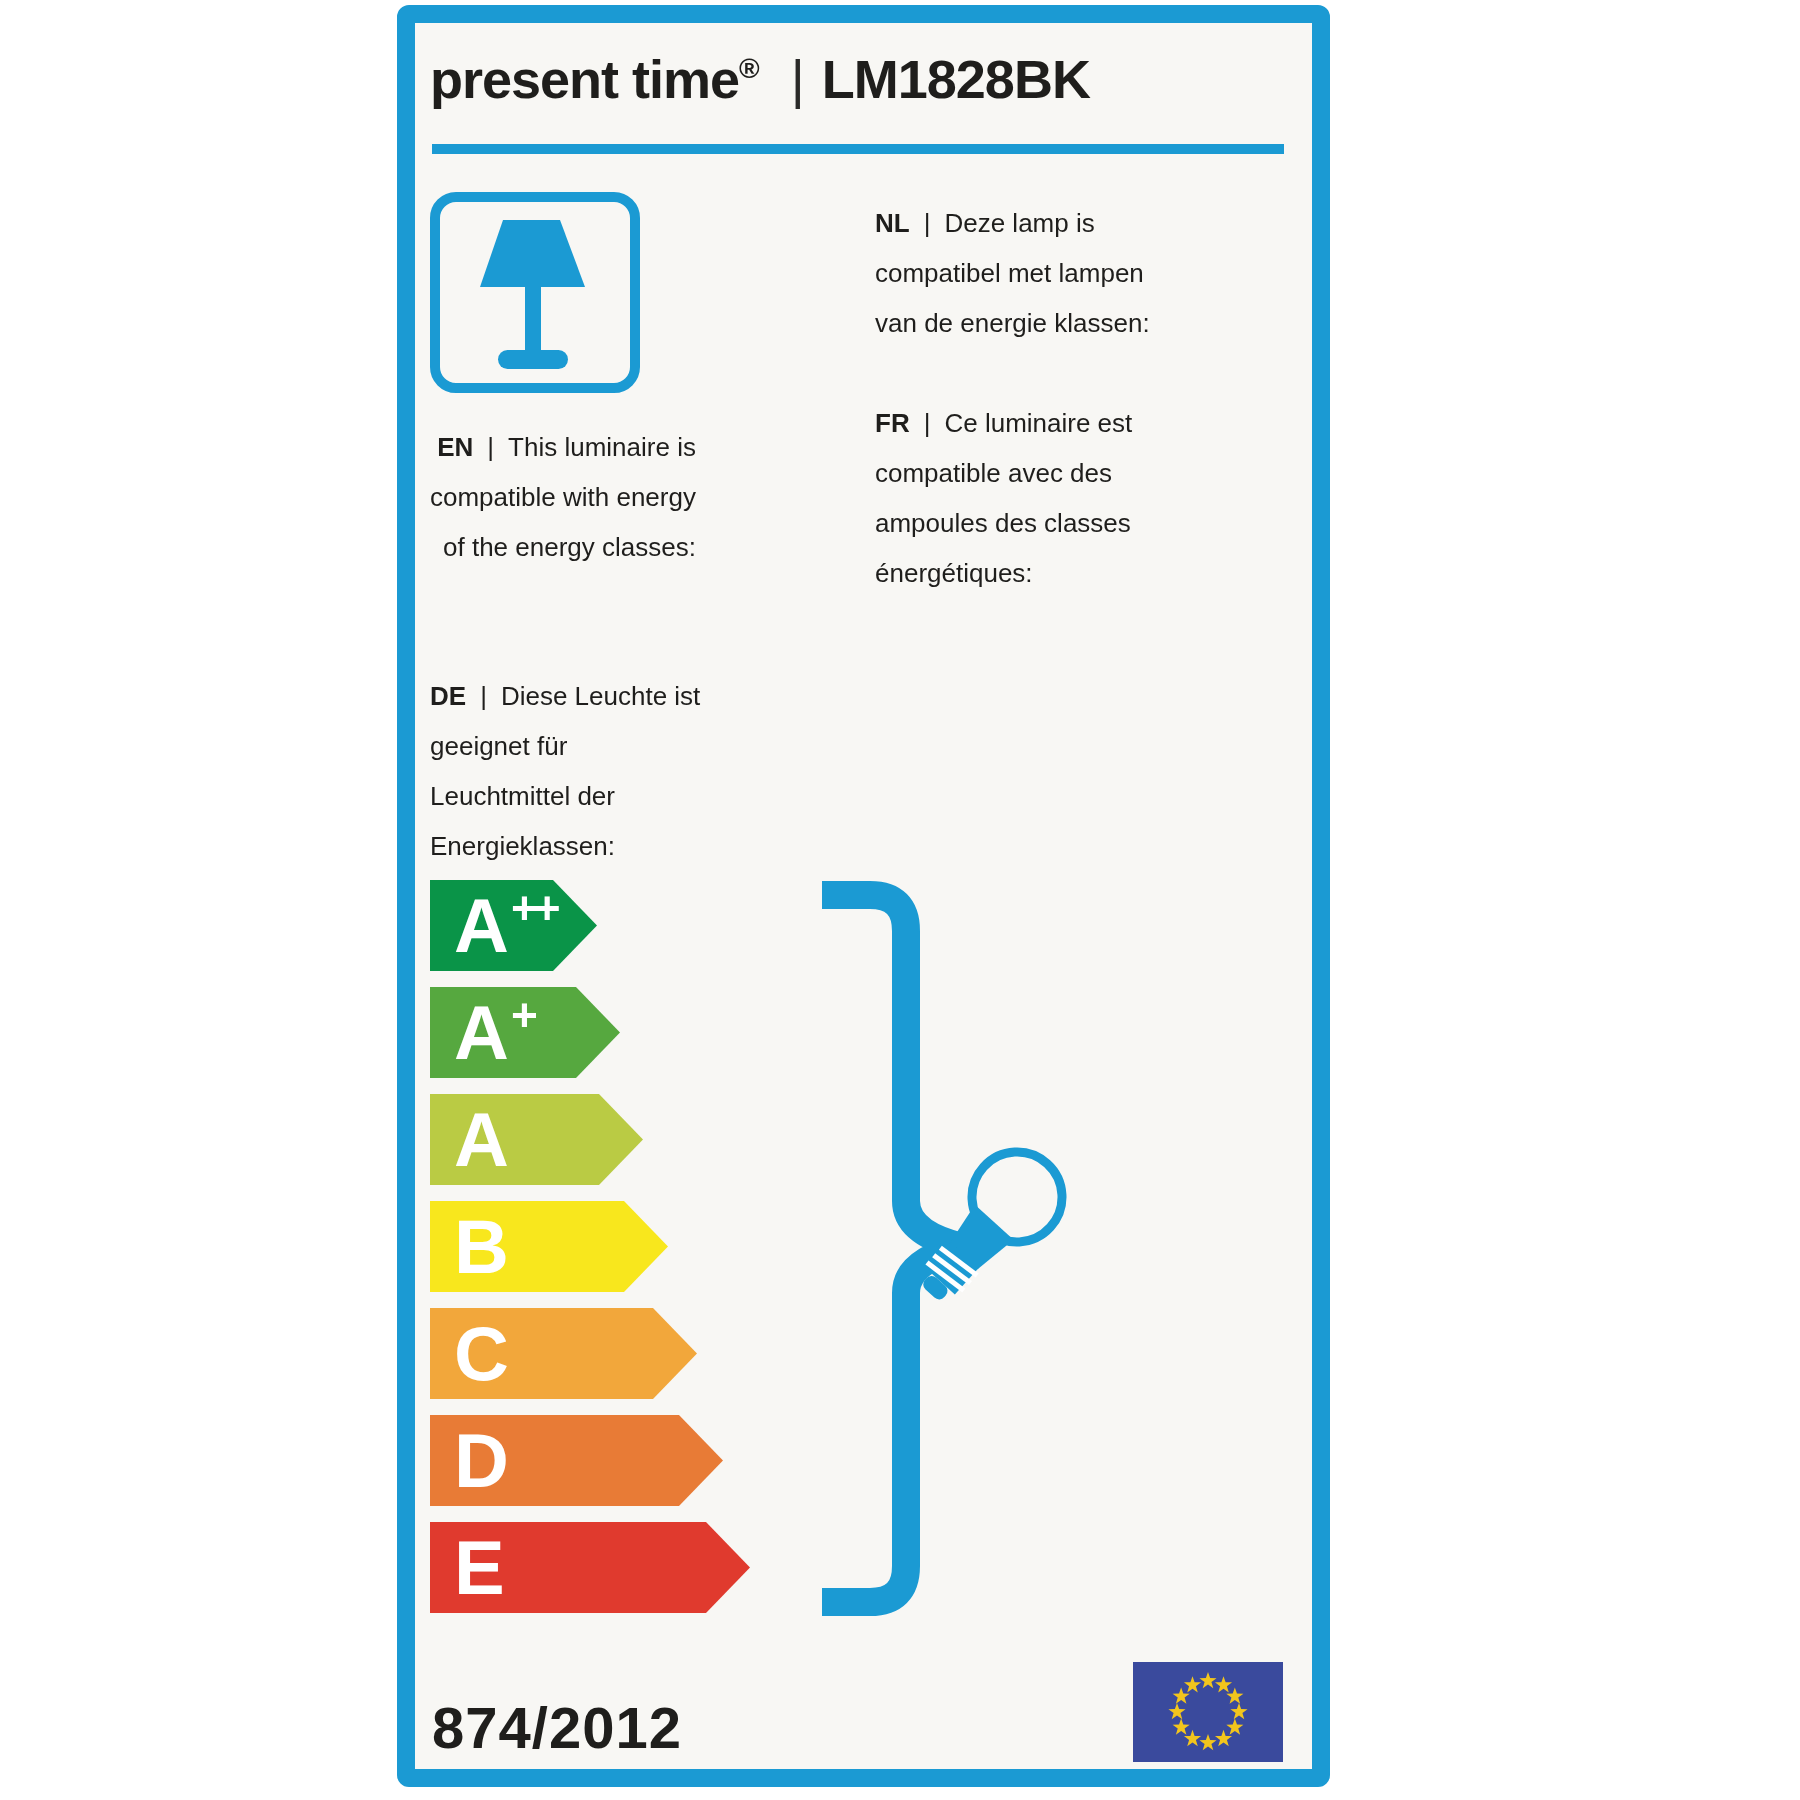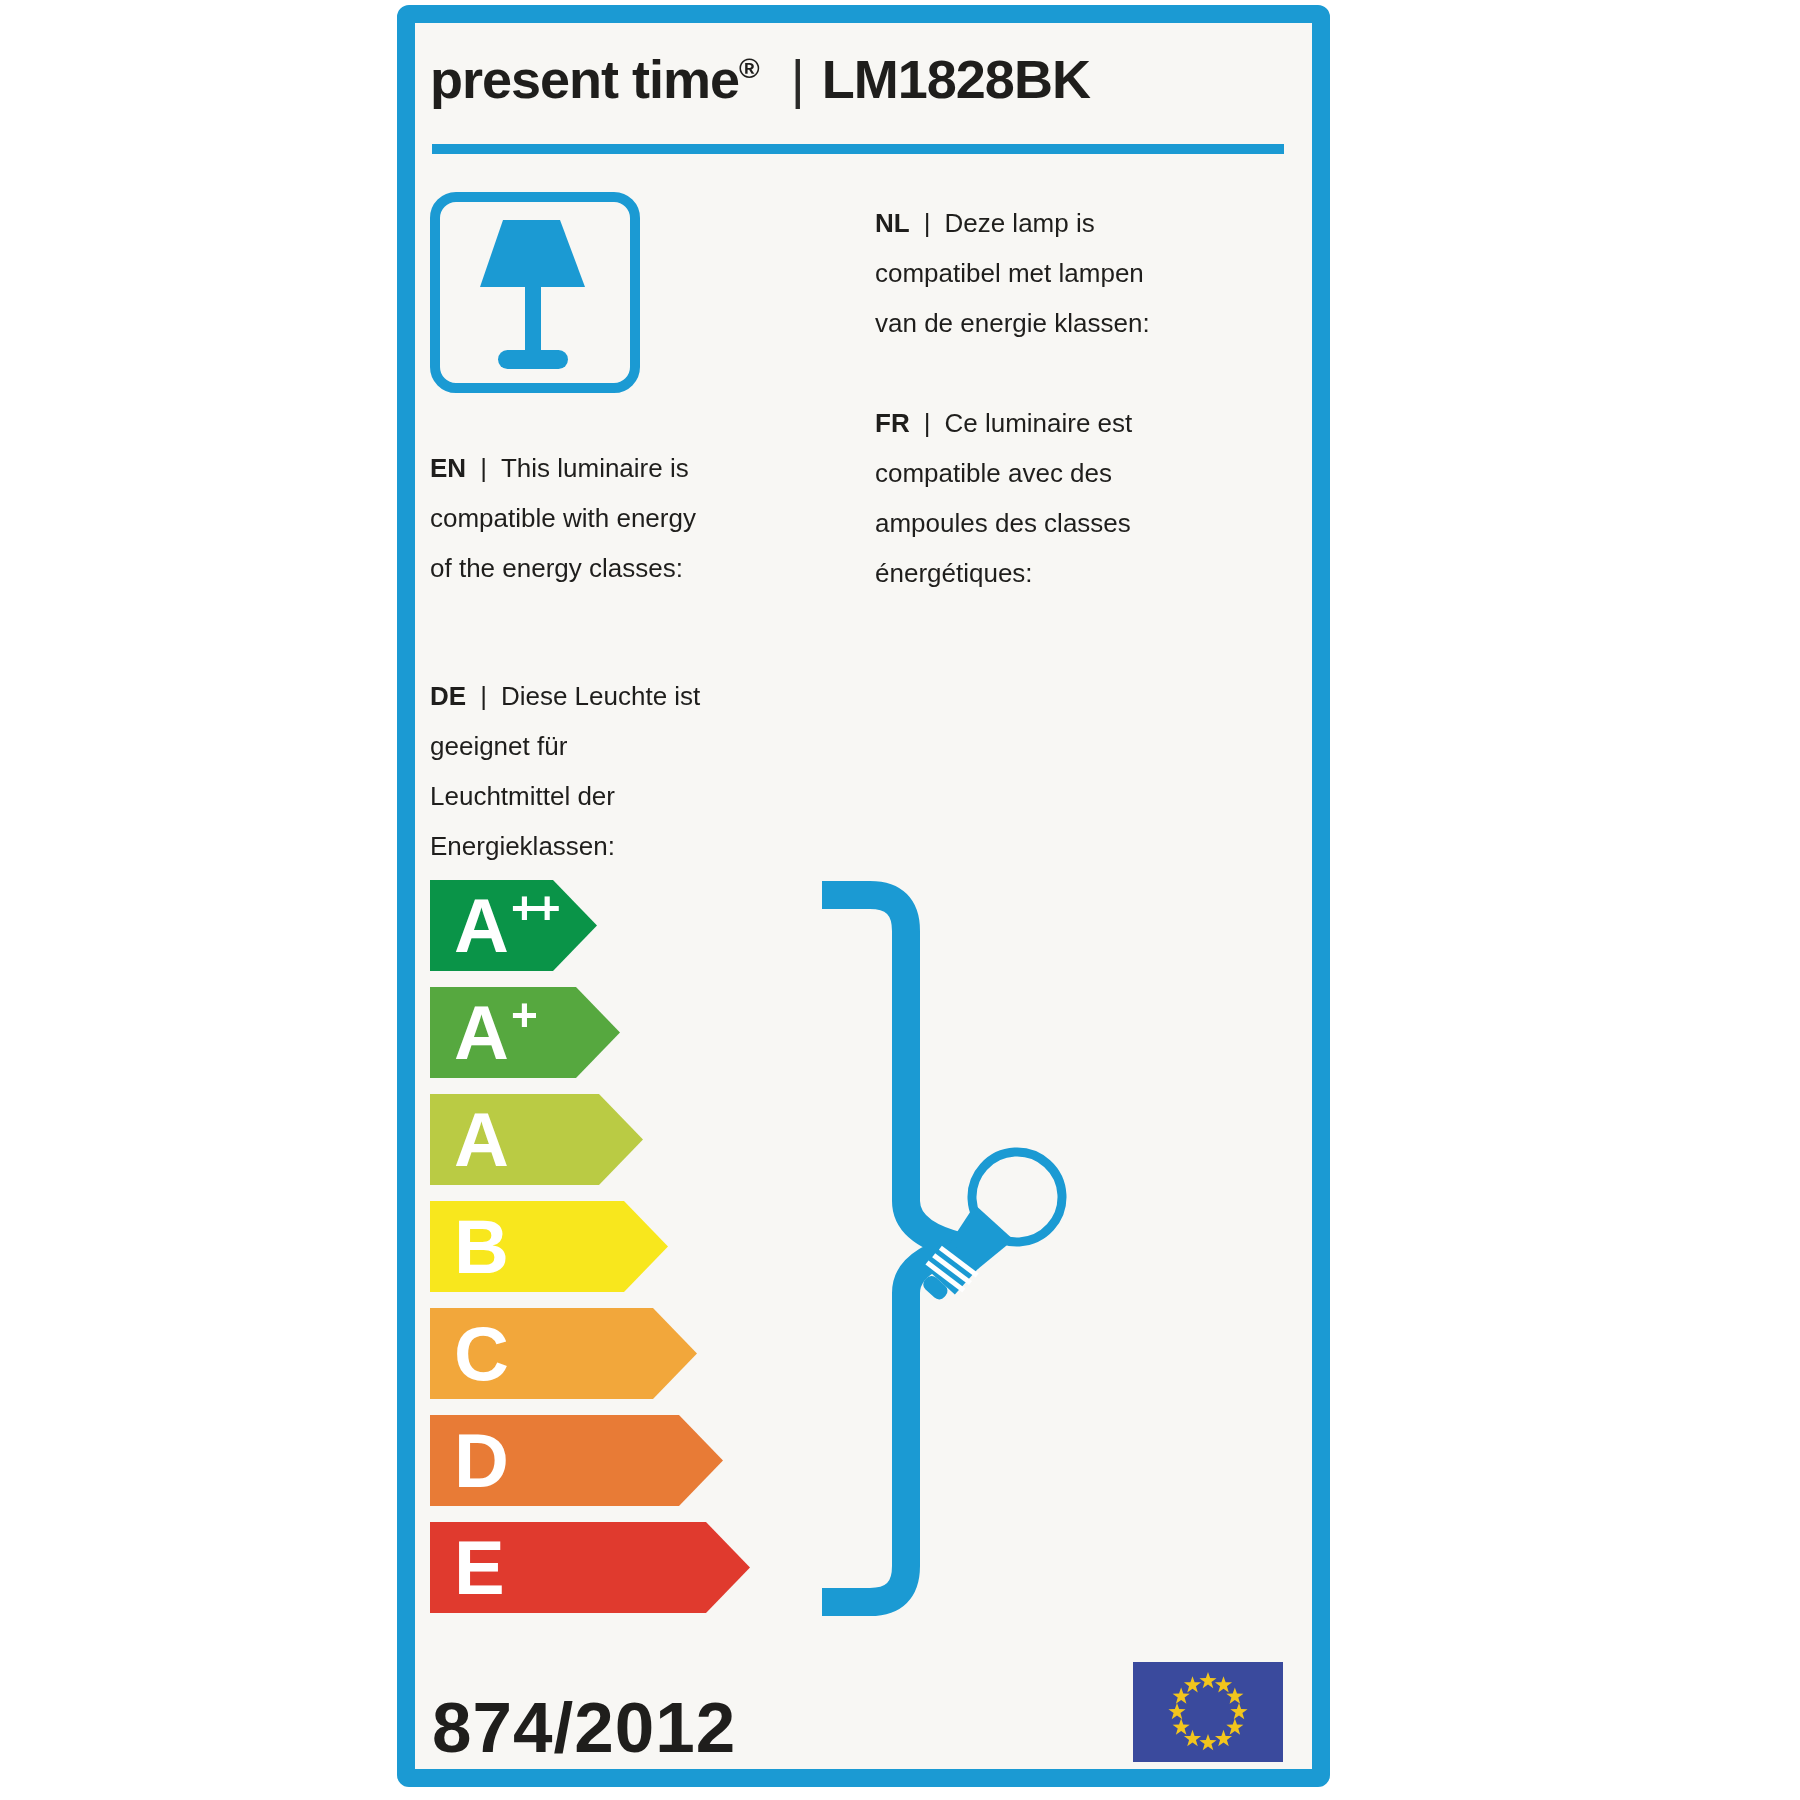--- a/index.html
+++ b/index.html
@@ -23,37 +23,37 @@
     border:10px solid var(--accent);border-radius:26px;background:var(--card-bg);}
   .lamp-svg{position:absolute;left:0;top:0;width:190px;height:181px;}
   
   .block{position:absolute;font-size:26px;}
   .ln{height:50px;line-height:50px;white-space:nowrap;}
   .code{font-weight:700;}
   .pipe{margin:0 14px;font-weight:400;}
   .b-nl{left:460px;top:175px;}
   .b-fr{left:460px;top:375px;}
   .b-pl{left:460px;top:600px;}
-  .b-en{left:15px;top:420px;}
+  .b-en{left:15px;top:399px;text-align:right;}
   .b-de{left:15px;top:608px;margin-top:40px;}
   
   .scale{position:absolute;left:15px;top:857px;width:360px;height:733px;}
   .arrow{position:absolute;left:0;height:91px;display:flex;align-items:center;
     padding-left:24px;
     clip-path:polygon(0 0,calc(100% - 44px) 0,100% 50%,calc(100% - 44px) 100%,0 100%);}
   .grade{font-size:76px;font-weight:700;color:var(--arrow-text);line-height:1;}
   .sup{font-size:46px;font-weight:700;color:var(--arrow-text);position:relative;
     top:-18px;margin-left:2px;letter-spacing:-4px;line-height:1;}
   
   .brace{position:absolute;left:385px;top:848px;width:200px;height:780px;overflow:visible;}
   .bulb{position:absolute;left:542px;top:1112px;width:120px;height:200px;overflow:visible;}
   .cyan-fill{fill:var(--accent);}
   .cyan-stroke{stroke:var(--accent);}
   
-  .reg-number{position:absolute;left:17px;top:1662px;font-size:71px;font-weight:700;
+  .reg-number{position:absolute;left:17px;top:1662px;font-size:58px;font-weight:700;
     line-height:86px;letter-spacing:1px;}
   .flag{position:absolute;left:718px;top:1639px;width:150px;height:100px;}
   .star{fill:var(--star-yellow);}
 </style>
 </head>
 <body>
 
 <div class="stage">
   <div class="card">
 

